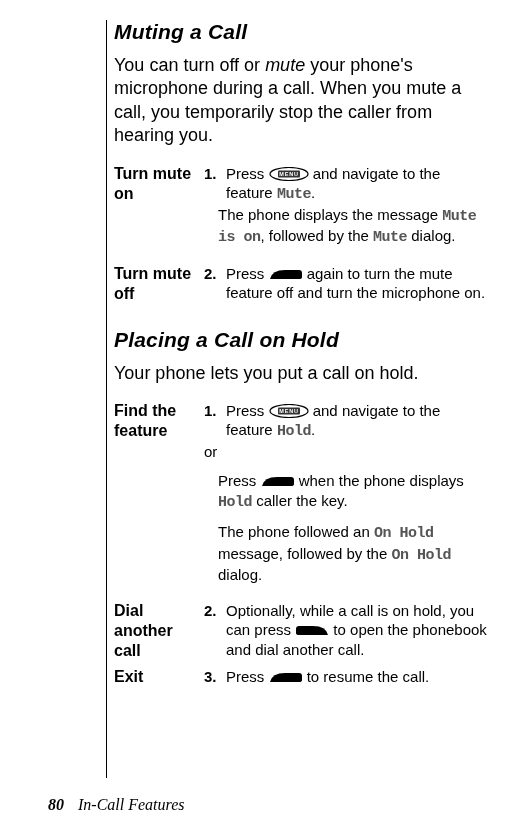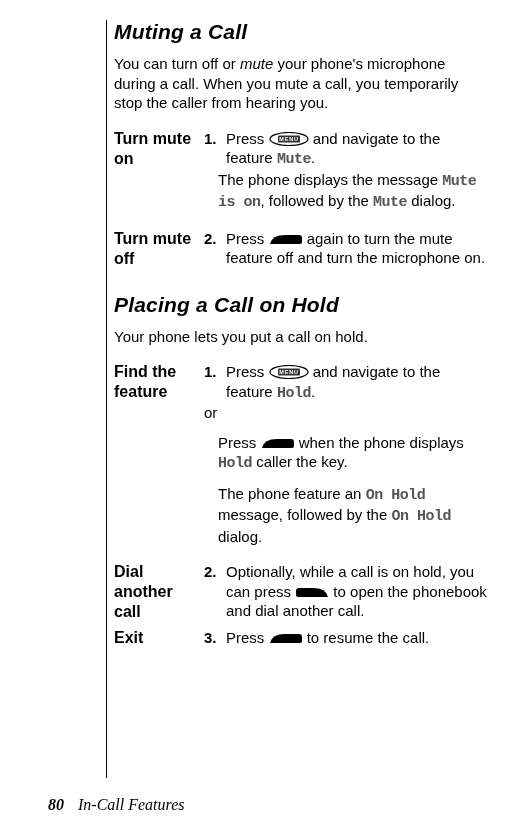--- a/index.html
+++ b/index.html
@@ -34,21 +34,21 @@
     font-family: Helvetica, Arial, sans-serif;
     font-style: italic;
     font-weight: 900;
     font-size: 21px;
     margin-bottom: 10px;
     letter-spacing: 0.2px;
   }
   .intro {
     font-family: "Helvetica Neue", Helvetica, Arial, sans-serif;
     font-weight: 300;
-    font-size: 15px;
+    font-size: 18px;
     line-height: 1.3;
     margin-bottom: 16px;
   }
   .intro em { font-style: italic; }
   .row { display: flex; margin-bottom: 6px; }
   .label {
     width: 90px;
     flex-shrink: 0;
     font-weight: 800;
     font-family: Helvetica, Arial, sans-serif;
@@ -179,21 +179,21 @@
                 </svg></span><span> and navigate to the feature </span><span class="mono">Hold</span><span>.</span>
           </span>
         </div>
         <div class="or-center">or</div>
         <p>
           <span>Press </span><span class="soft-btn"><svg width="34" height="12" viewBox="0 0 34 12">
                 <path d="M1 11 Q 3 2 16 2 L 30 2 Q 33 2 33 5 L 33 9 Q 33 11 30 11 Z" fill="#000"></path>
               </svg></span><span> when the phone displays </span><span class="mono">Hold</span><span> caller the key.</span>
         </p>
         <p>
-          <span>The phone feature an </span><span class="mono">On Hold</span><span> message, followed by the </span><span class="mono">On Hold</span><span> dialog.</span>
+          <span>The phone followed an </span><span class="mono">On Hold</span><span> message, followed by the </span><span class="mono">On Hold</span><span> dialog.</span>
         </p>
       </div>
     </div>
 
     <div class="row">
       <div class="label">Dial another call</div>
       <div class="body">
         <div class="step">
           <span class="num">2.</span>
           <span class="txt">

